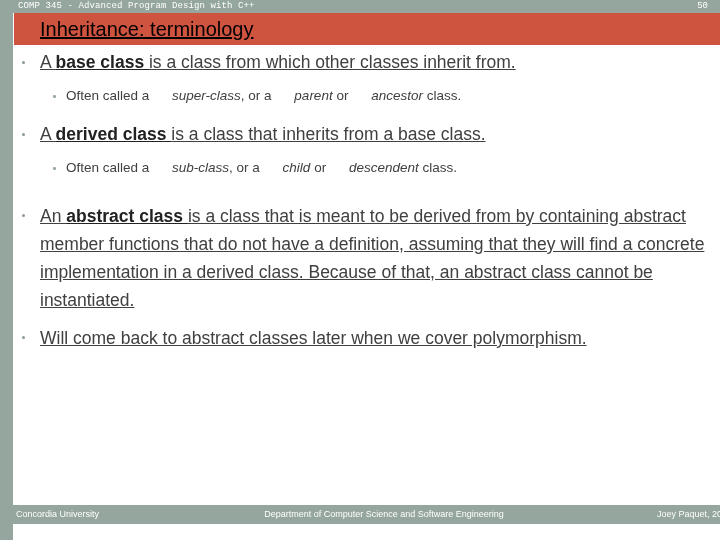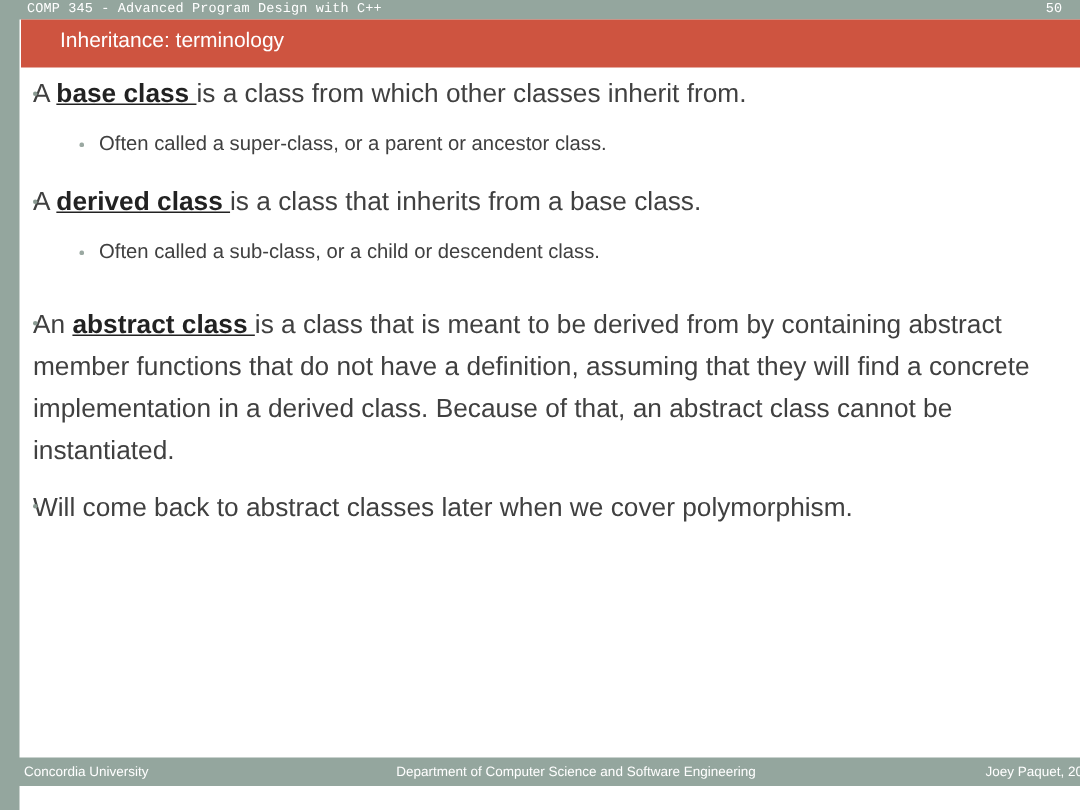--- a/index.html
+++ b/index.html
@@ -59,23 +59,24 @@
     left: 14px;
     top: 13px;
     width: 706px;
     height: 32px;
     background: #ce5440;
   }
   .title-bar .title-text {
     position: absolute;
     left: 26px;
     top: 5px;
-    font-size: 14px;
-    color: #ffffff;
-    white-space: nowrap;
+    font-size: 20px;
+    color: #000000;
+    white-space: nowrap;
+    text-decoration: underline;
   }
 
   
   .content {
     position: absolute;
     left: 14px;
     top: 48px;
     width: 706px;
     height: 473px;
     background: #ffffff;
@@ -87,25 +88,26 @@
     padding: 0;
   }
   ul.lvl2 {
     list-style: none;
     margin: 0;
     padding: 0;
   }
 
   li.b1 {
     position: relative;
-    padding-left: 8px;
+    padding-left: 26px;
     font-size: 17.5px;
     line-height: 1.60;
     color: #404040;
     margin-bottom: 2px;
+    text-decoration: underline;
   }
   li.b1 > .dot {
     position: absolute;
     left: 8px;
     top: 0.72em;
     width: 3px;
     height: 3px;
     background: #8a9a92;
     border-radius: 50%;
   }
@@ -130,20 +132,22 @@
     background: #9aa8a1;
     border-radius: 50%;
   }
 
   .term {
     font-weight: bold;
     text-decoration: underline;
     color: #222222;
   }
   .ital {
+    font-style: italic;
+    margin-left: 19px;
   }
 
   .block {
     margin-bottom: 7px;
   }
   .block-tight {
     margin-bottom: 3px;
   }
   .gap-sm { height: 8px; }
   .gap-md { height: 13px; }

